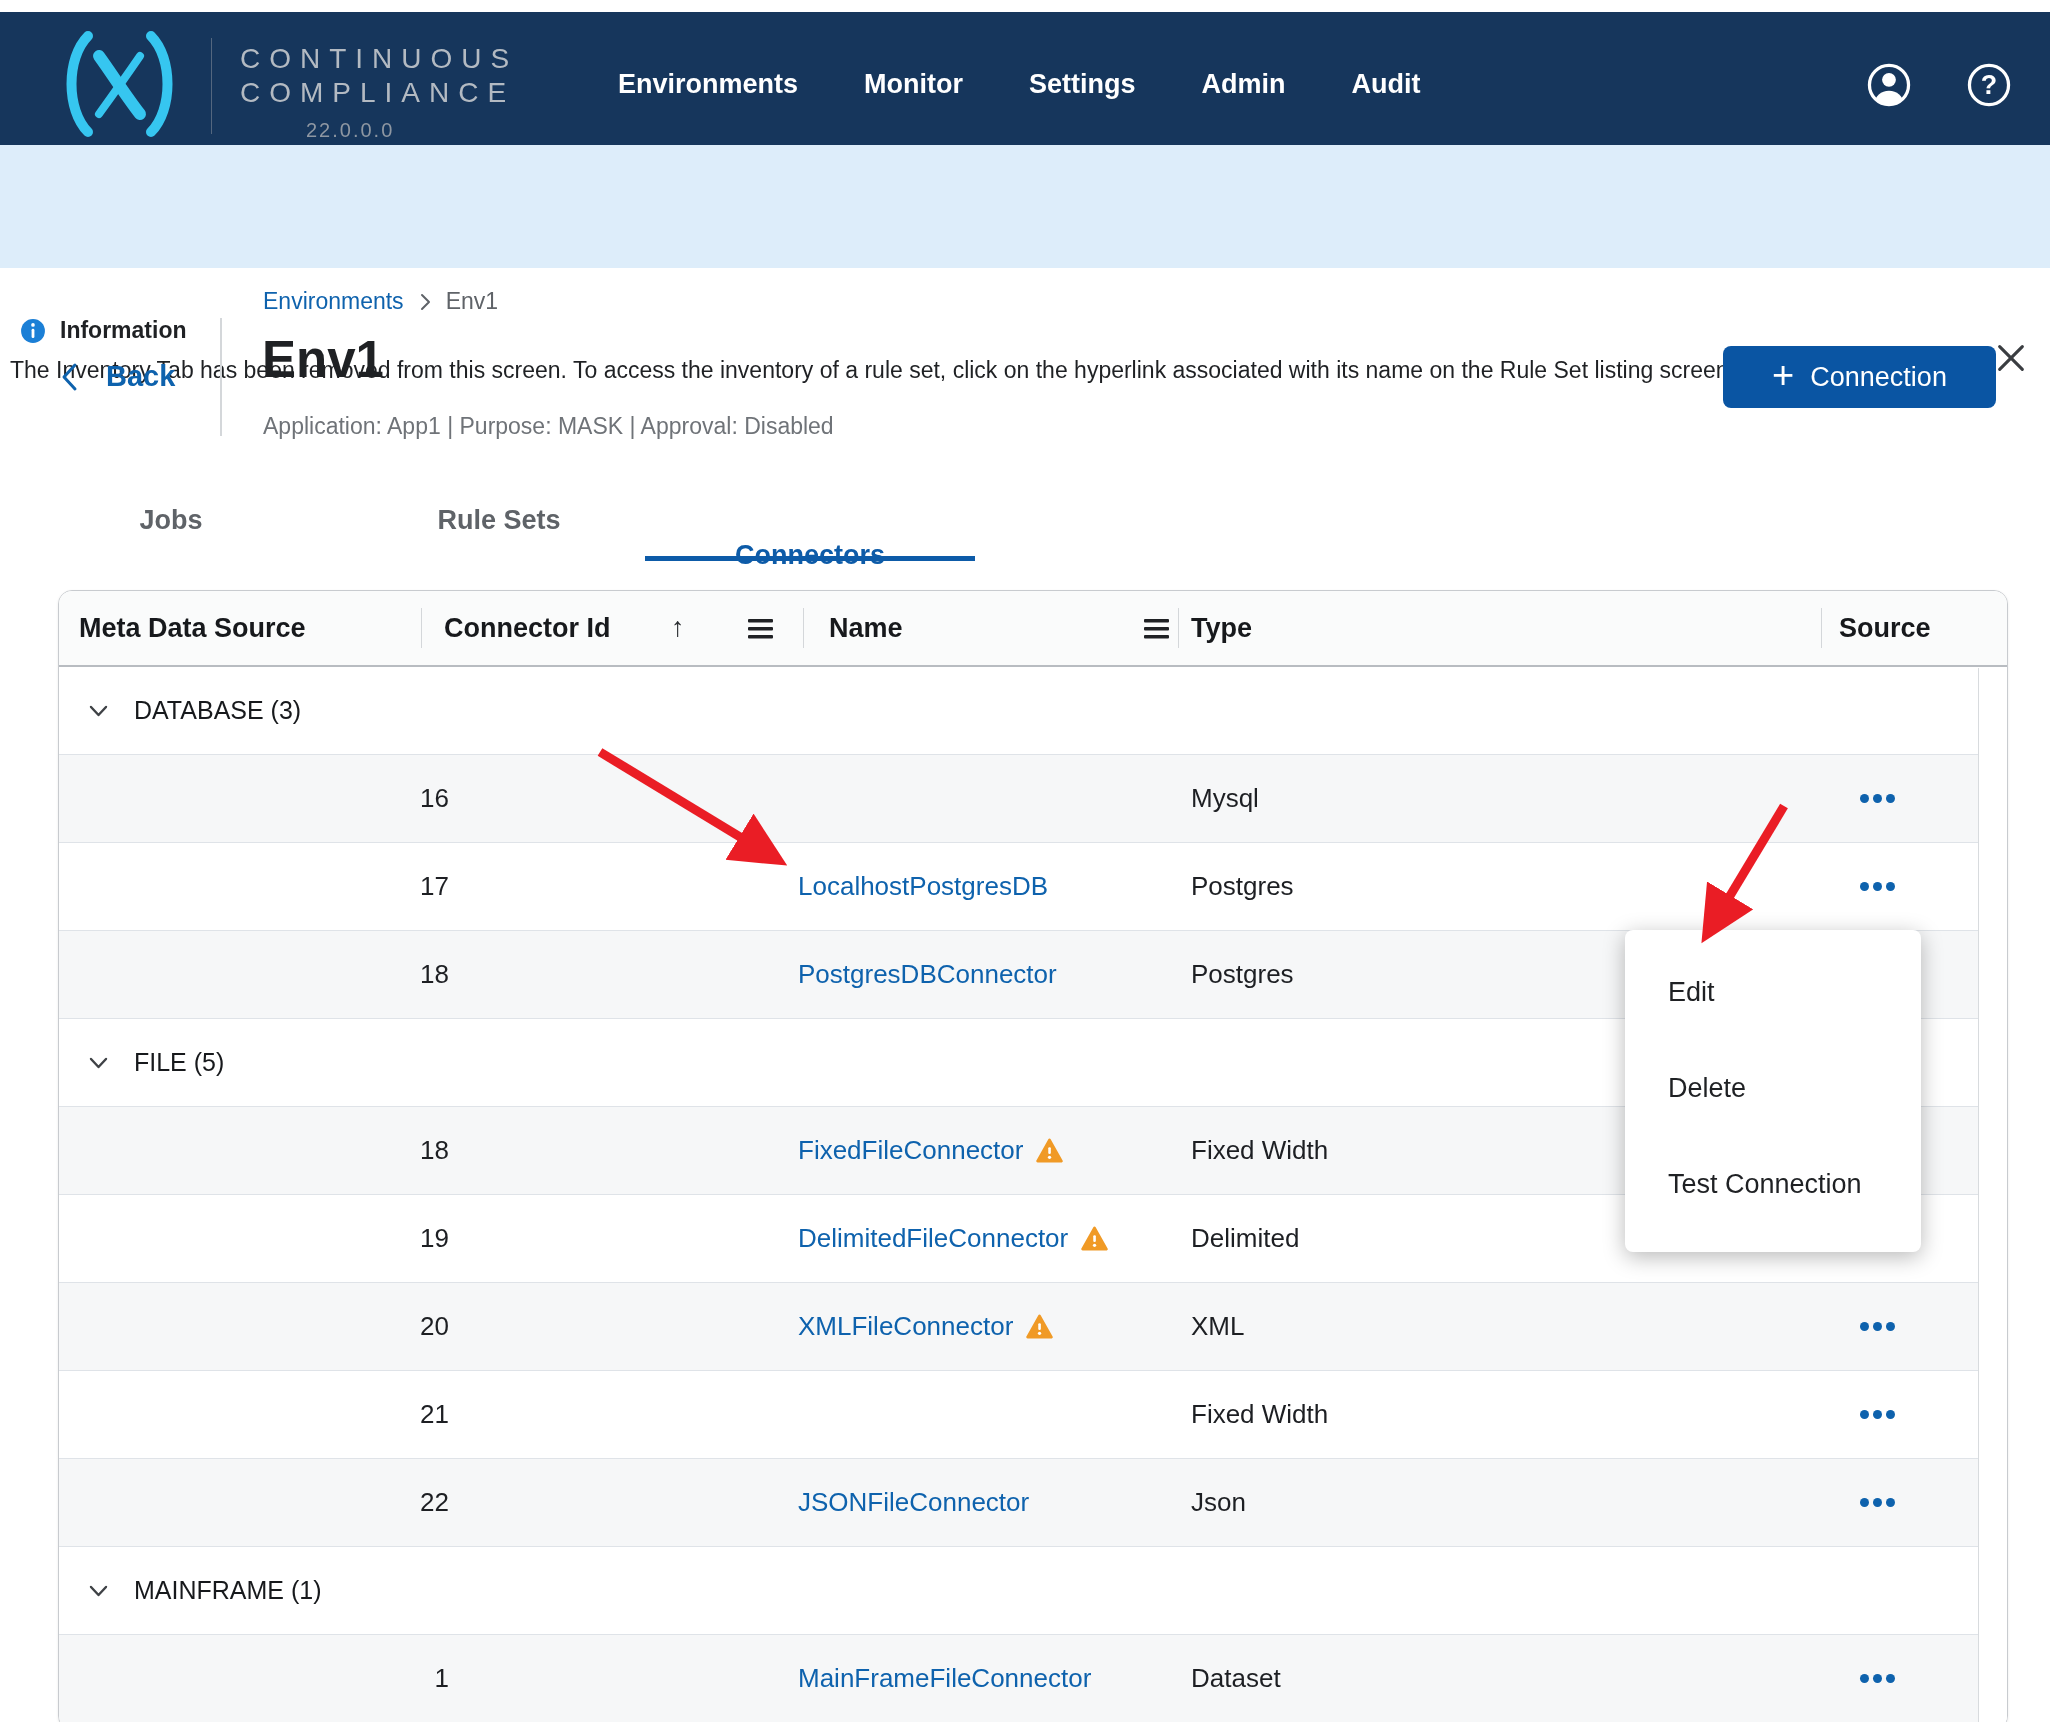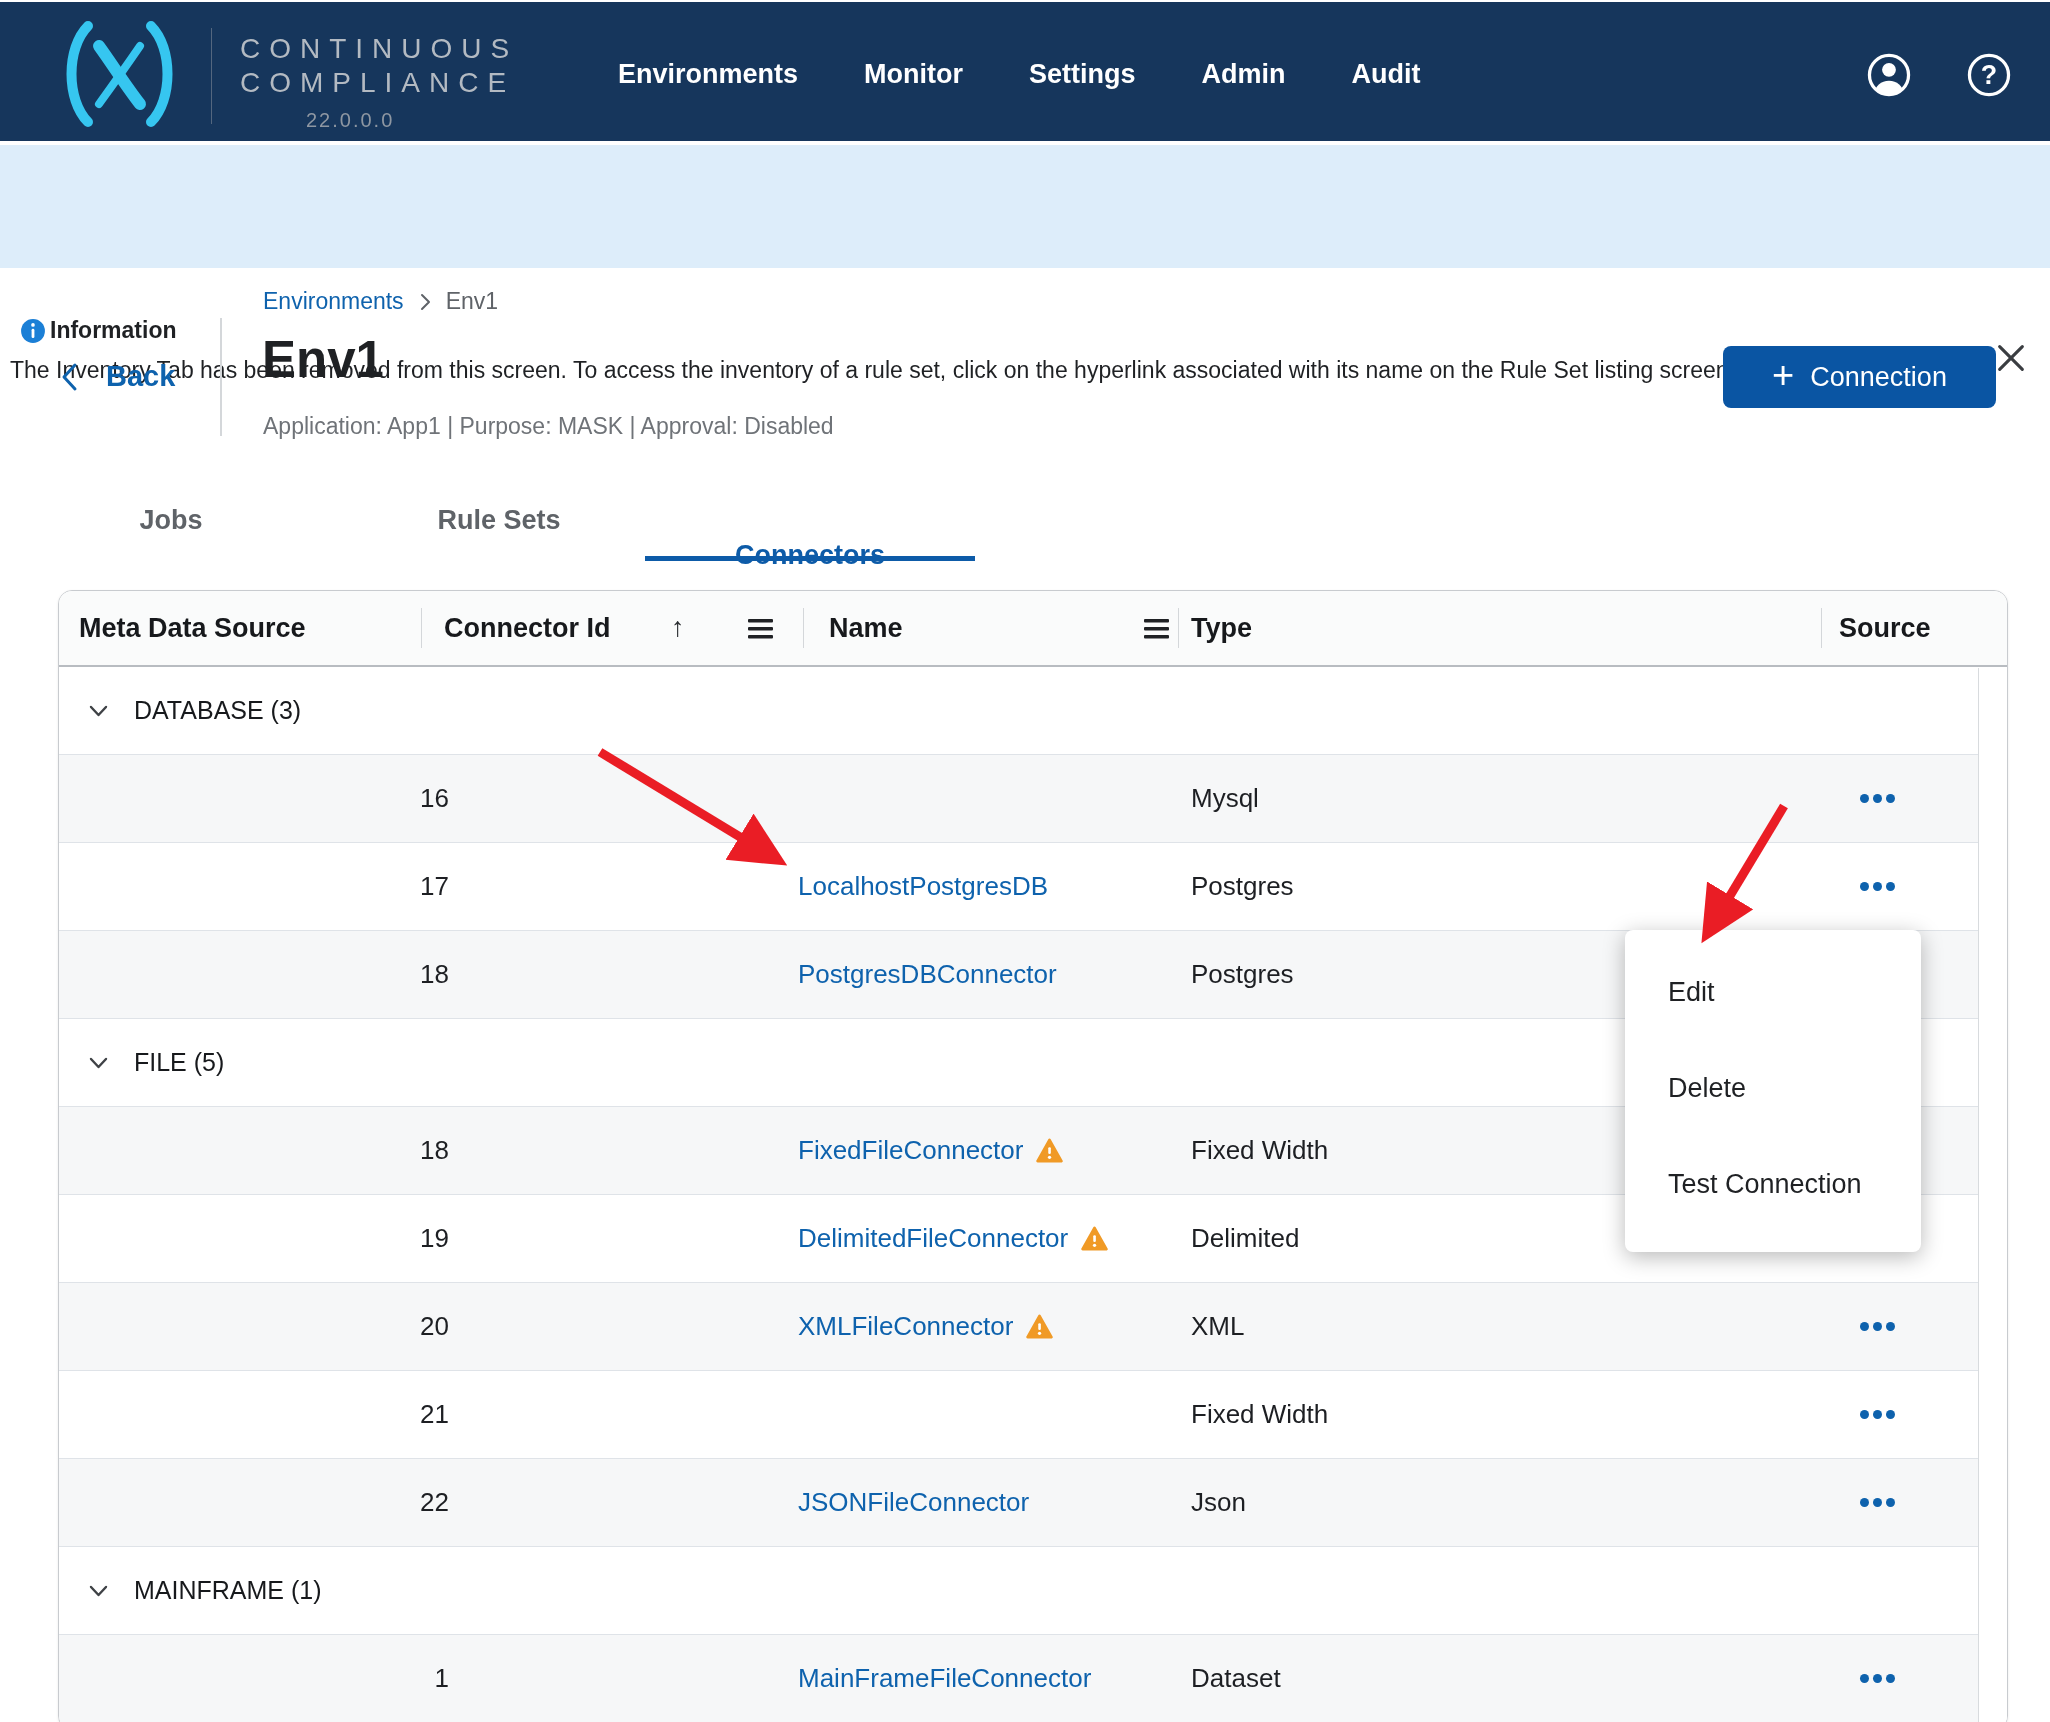--- a/index.html
+++ b/index.html
@@ -1,33 +1,33 @@
 <!DOCTYPE html>
 <html><head>
 <meta charset="utf-8">
 <style>
   * { margin:0; padding:0; box-sizing:border-box; }
   html,body { width:2050px; height:1722px; overflow:hidden; background:#fff;
     font-family:"Liberation Sans","DejaVu Sans",sans-serif; }
   .page { position:relative; width:2050px; height:1722px; background:#fff; }
 
   
-  .navbar { position:absolute; left:0; top:2px; width:2050px; height:139px; background:#16365c; }
+  .navbar { position:absolute; left:0; top:12px; width:2050px; height:139px; background:#16365c; }
   .logo { position:absolute; left:52px; top:18px; }
   .nav-divider { position:absolute; left:211px; top:26px; width:1px; height:96px; background:#54677f; }
   .brand { position:absolute; left:240px; top:30px; color:#b3bac2; }
   .brand .bl { display:block; font-size:28px; letter-spacing:9px; line-height:34px; font-weight:400; }
   .brand .ver { display:block; margin-top:9px; margin-left:66px; font-size:20px; letter-spacing:2px; color:#8e97a2; }
   .nav-links { position:absolute; left:618px; top:0; height:145px; display:flex; align-items:center; gap:66px; list-style:none; }
   .nav-links li { color:#ffffff; font-size:27px; font-weight:bold; cursor:pointer; white-space:nowrap; }
   .nav-icons { position:absolute; right:38px; top:0; height:145px; display:flex; align-items:center; gap:54px; }
 
   
   .banner { position:absolute; left:0; top:145px; width:2050px; height:123px; background:#ddedfa; }
-  .banner-title { position:absolute; left:20px; top:172px; display:flex; align-items:center; gap:4px; }
+  .banner-title { position:absolute; left:20px; top:172px; display:flex; align-items:center; gap:14px; }
   .banner-title .t { font-size:23px; font-weight:bold; color:#1f2124; }
   .banner-msg { position:absolute; left:10px; top:212px; font-size:23px; color:#1f2124; }
   .banner-close { position:absolute; right:22px; top:196px; width:34px; height:34px; cursor:pointer; }
 
   
   .breadcrumb { position:absolute; left:263px; top:288px; display:flex; align-items:center; gap:14px; font-size:23px; }
   .breadcrumb .bc-link { color:#0e62ad; cursor:pointer; }
   .breadcrumb .bc-cur { color:#5f6368; }
   .back-btn { position:absolute; left:60px; top:360px; display:flex; align-items:center; gap:28px;
     color:#0e62ad; font-size:29px; font-weight:bold; cursor:pointer; }

